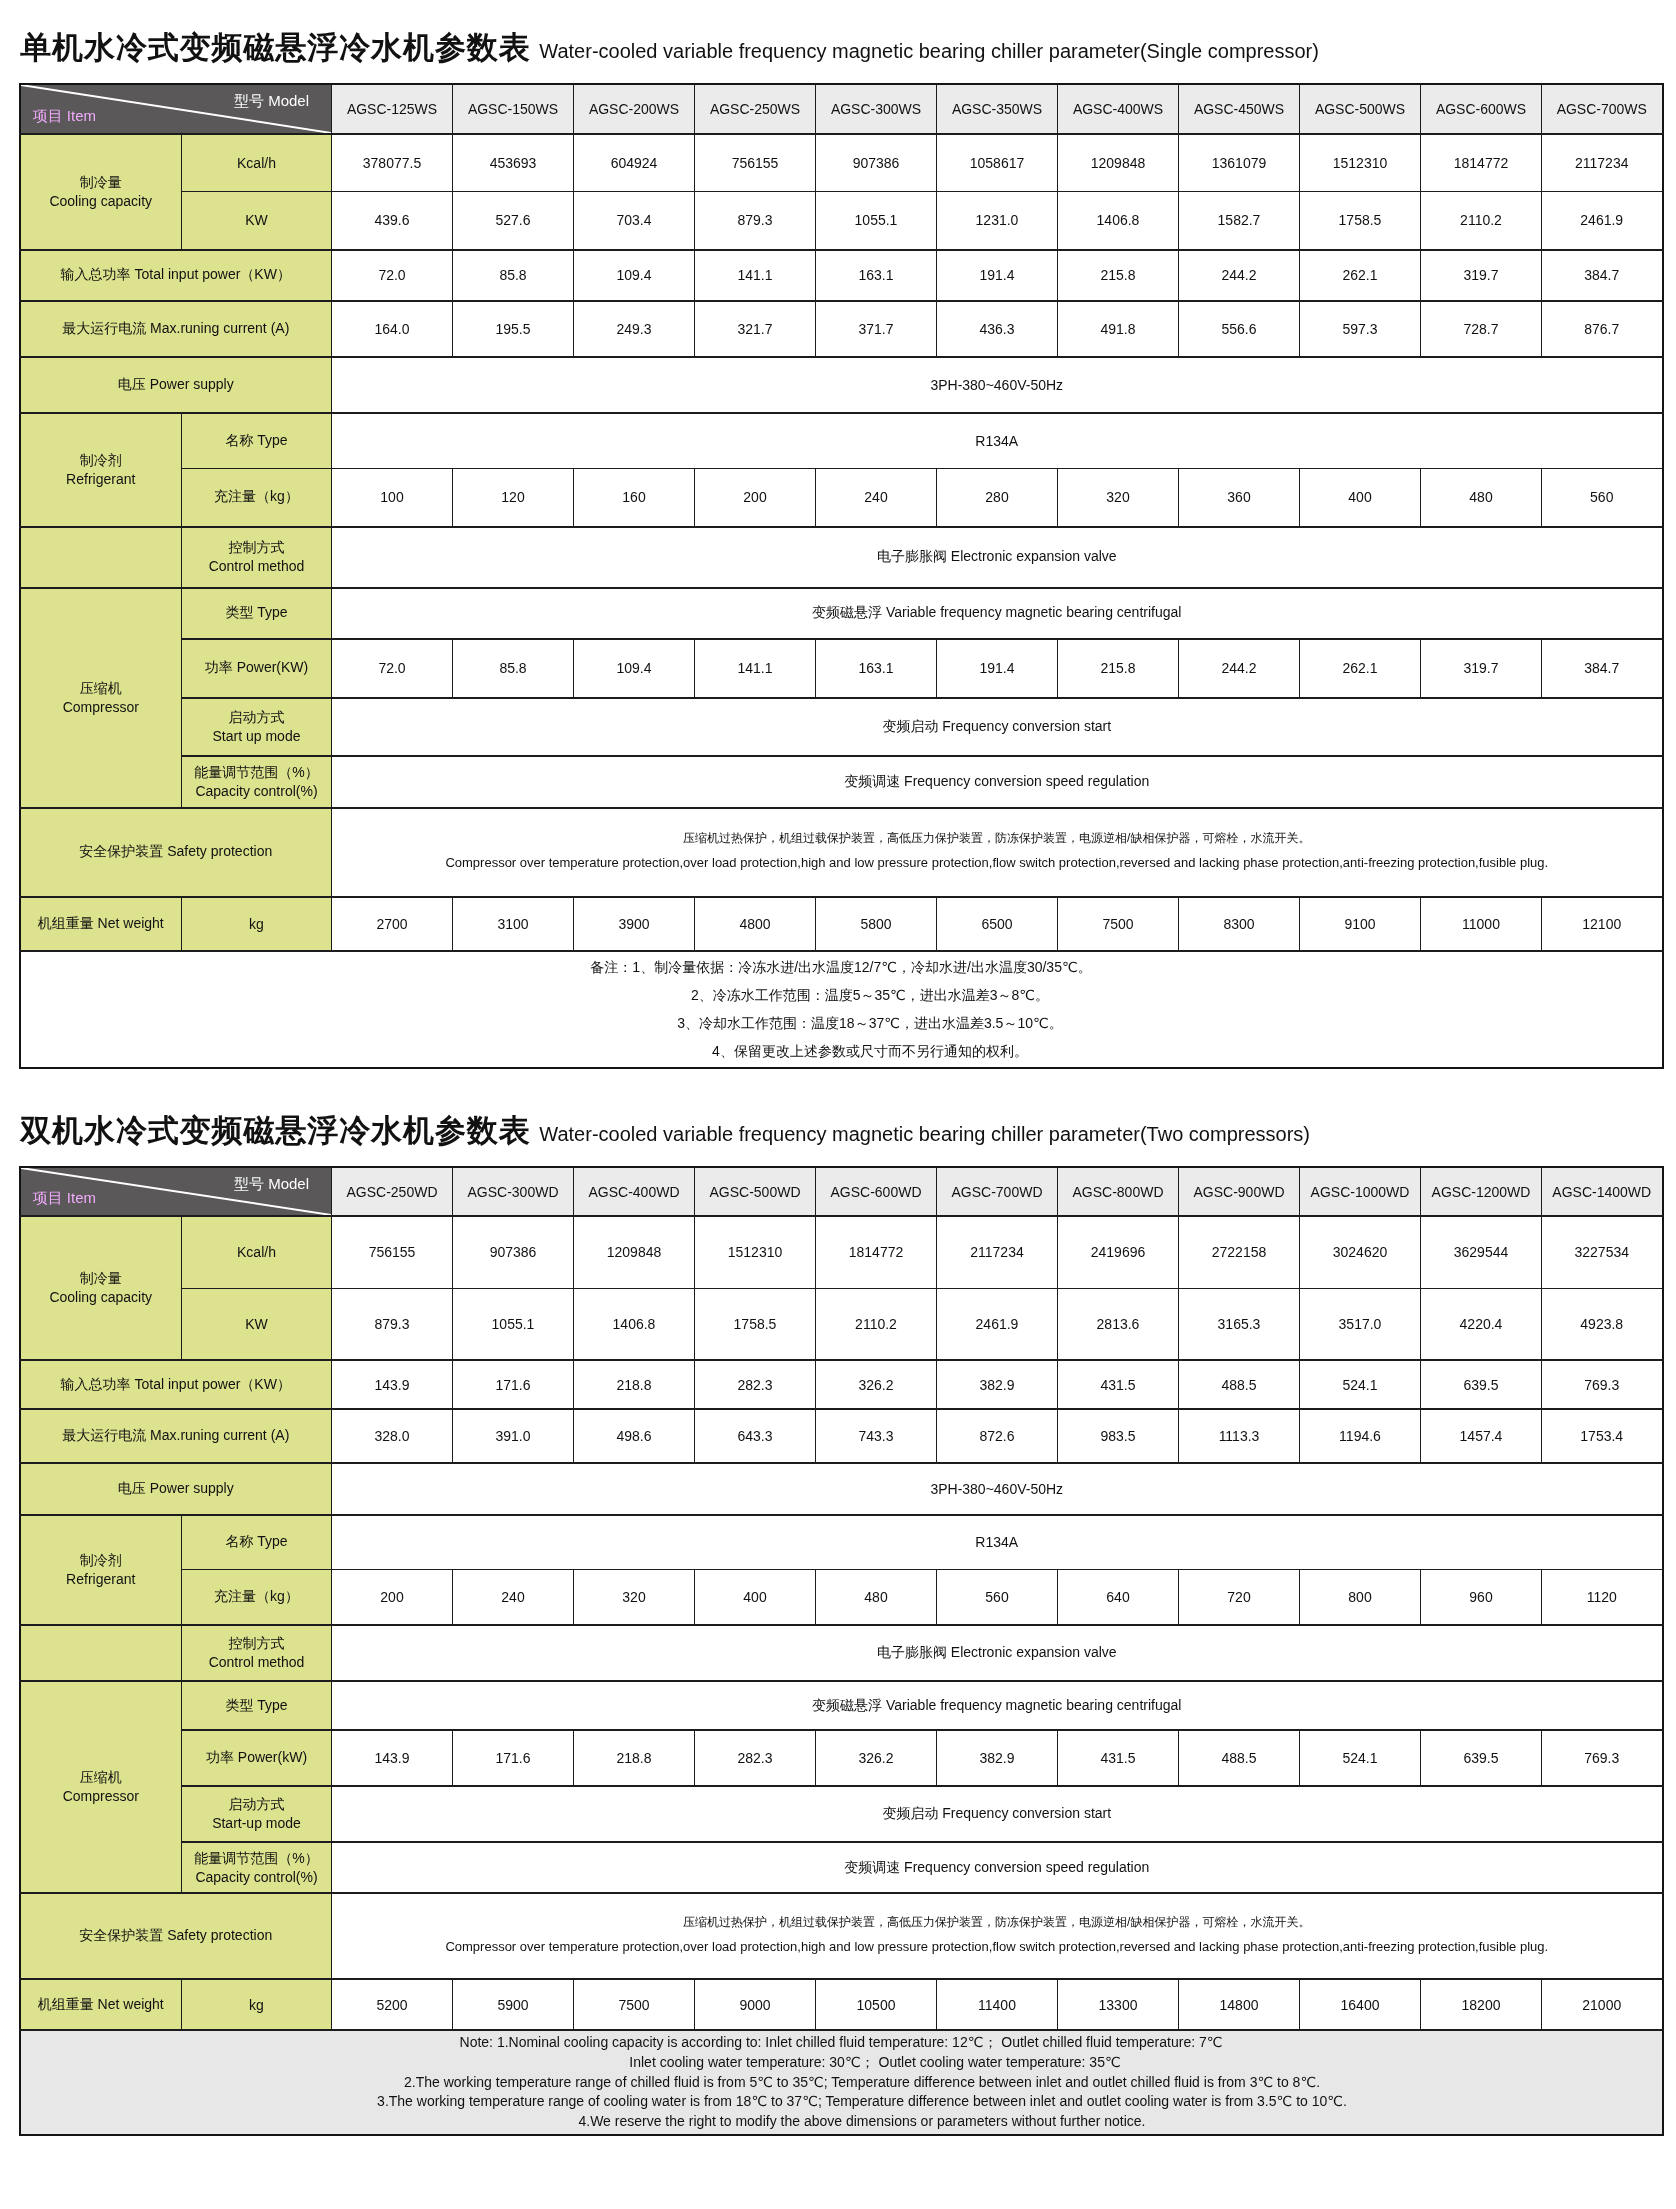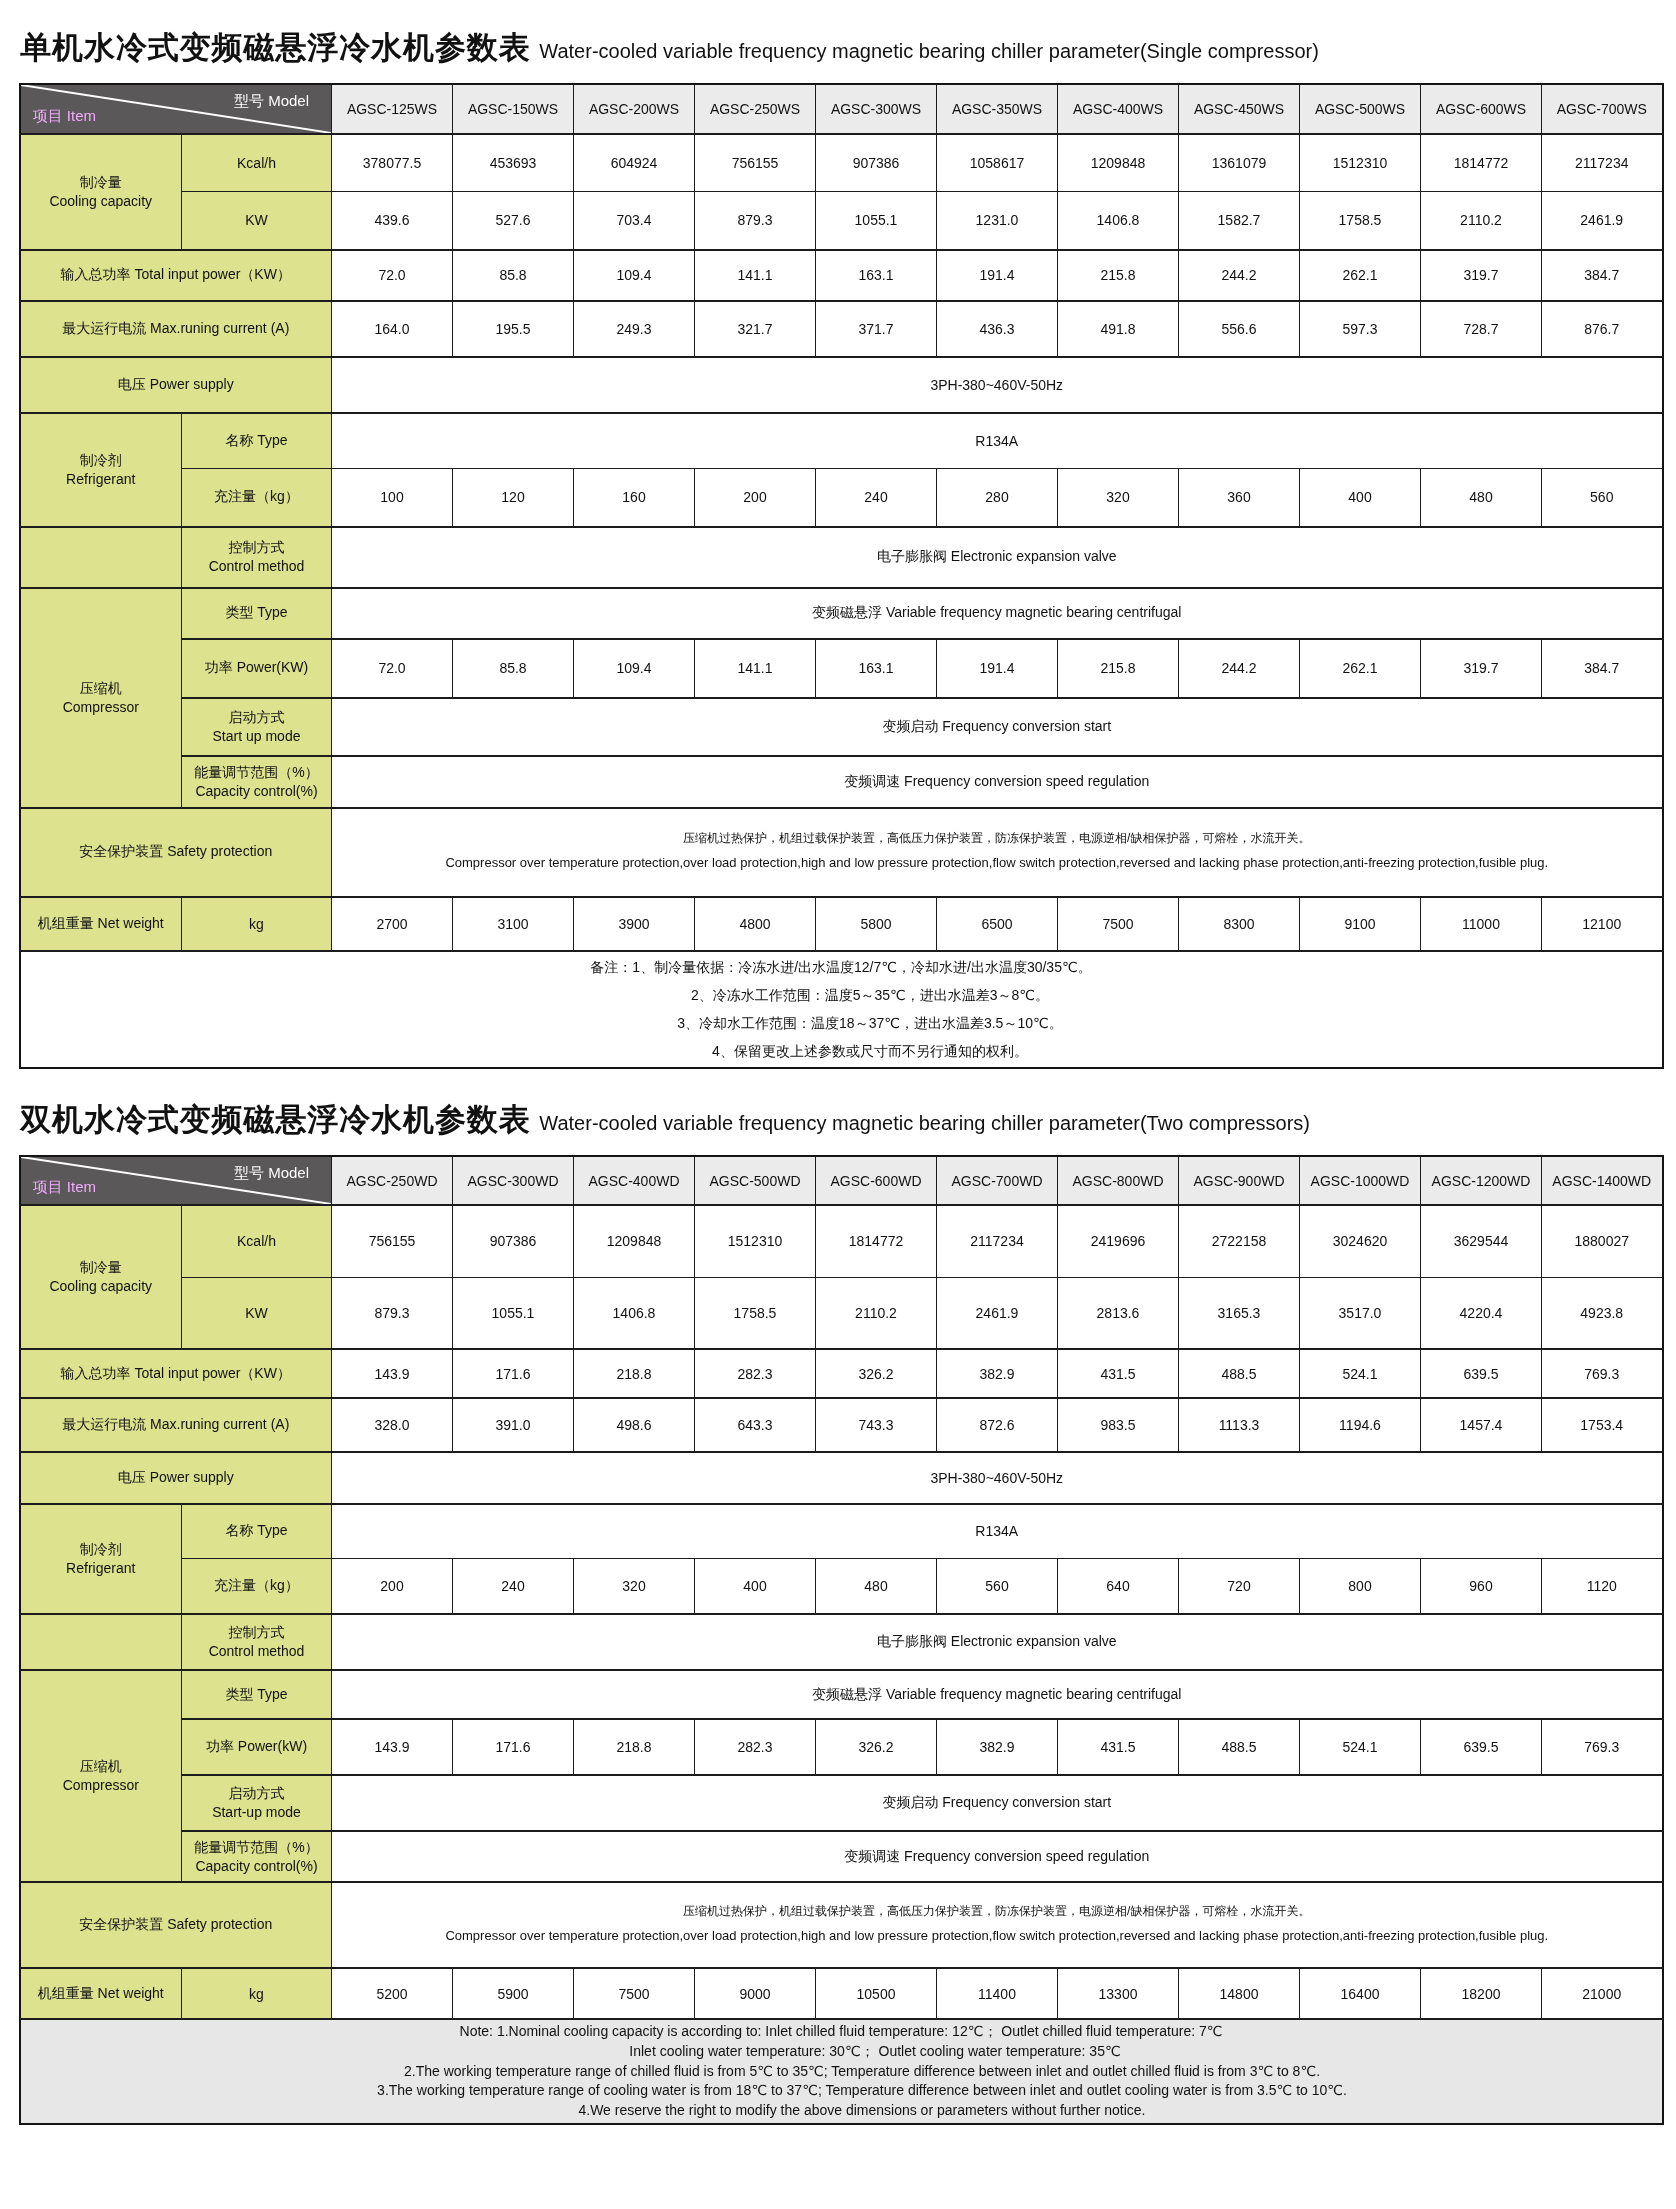--- a/index.html
+++ b/index.html
@@ -2,21 +2,21 @@
 <html style="font-size:14px"><head>
 <meta charset="utf-8">
 <style>
   html,body { margin:0; padding:0; background:#ffffff; }
   body { width:1677px; font-family:"Liberation Sans","DejaVu Sans",sans-serif; color:#111; }
   .page { width:1640px; margin:0 auto; padding-top:18px; }
 
   .title { margin:8.7px 0 14px 1.7px; white-space:nowrap; }
   .title .zh { font-size:31px; font-weight:bold; letter-spacing:0.9px; }
   .title .en { font-size:20px; margin-left:8.7px; font-weight:normal; }
-  .title2 { margin-top:30px; }
+  .title2 { margin-top:41px; }
 
   table.ptable { border-collapse:collapse; table-layout:fixed; width:1640px; border:2.6px solid #141414; }
   table.ptable td { border:0.9px solid #1c1c1c; text-align:center; vertical-align:middle;
                     font-size:14px; padding:1.7px 3.5px; overflow:hidden; }
   col.c1 { width:162px; } col.c2 { width:150px; } col.cv { width:121px; }
 
   tr.tb > td { border-top-width:2.6px; }
   td.sepr { border-right-width:2.6px; }
   td.lab { background:#dde28e; }
   td.lab div { line-height:1.35; }
@@ -281,21 +281,21 @@
     <td class="val">756155</td>
           <td class="val">907386</td>
           <td class="val">1209848</td>
           <td class="val">1512310</td>
           <td class="val">1814772</td>
           <td class="val">2117234</td>
           <td class="val">2419696</td>
           <td class="val">2722158</td>
           <td class="val">3024620</td>
           <td class="val">3629544</td>
-          <td class="val">1880027</td>
+          <td class="val">3227534</td>
         </tr>
     <tr style="height:72px">
       <td class="lab sub sepr">KW</td>
     <td class="val">879.3</td>
           <td class="val">1055.1</td>
           <td class="val">1406.8</td>
           <td class="val">1758.5</td>
           <td class="val">2110.2</td>
           <td class="val">2461.9</td>
           <td class="val">2813.6</td>

